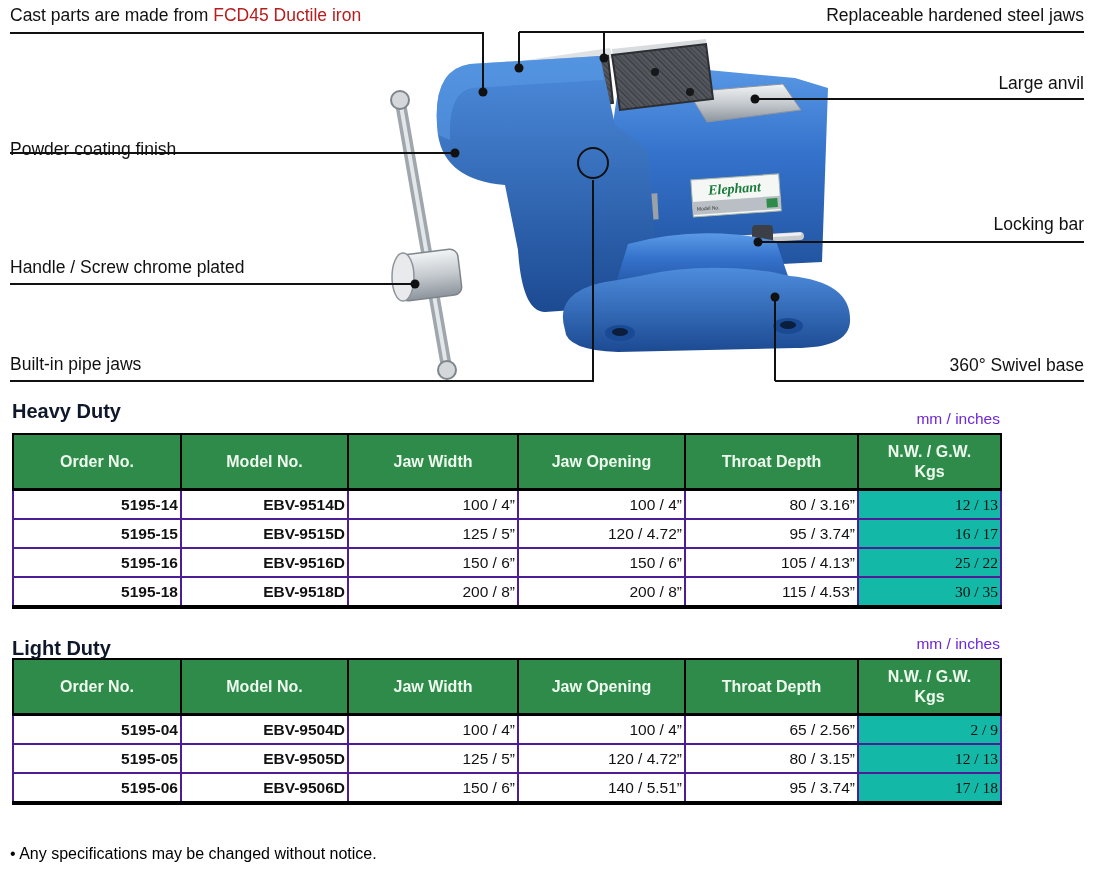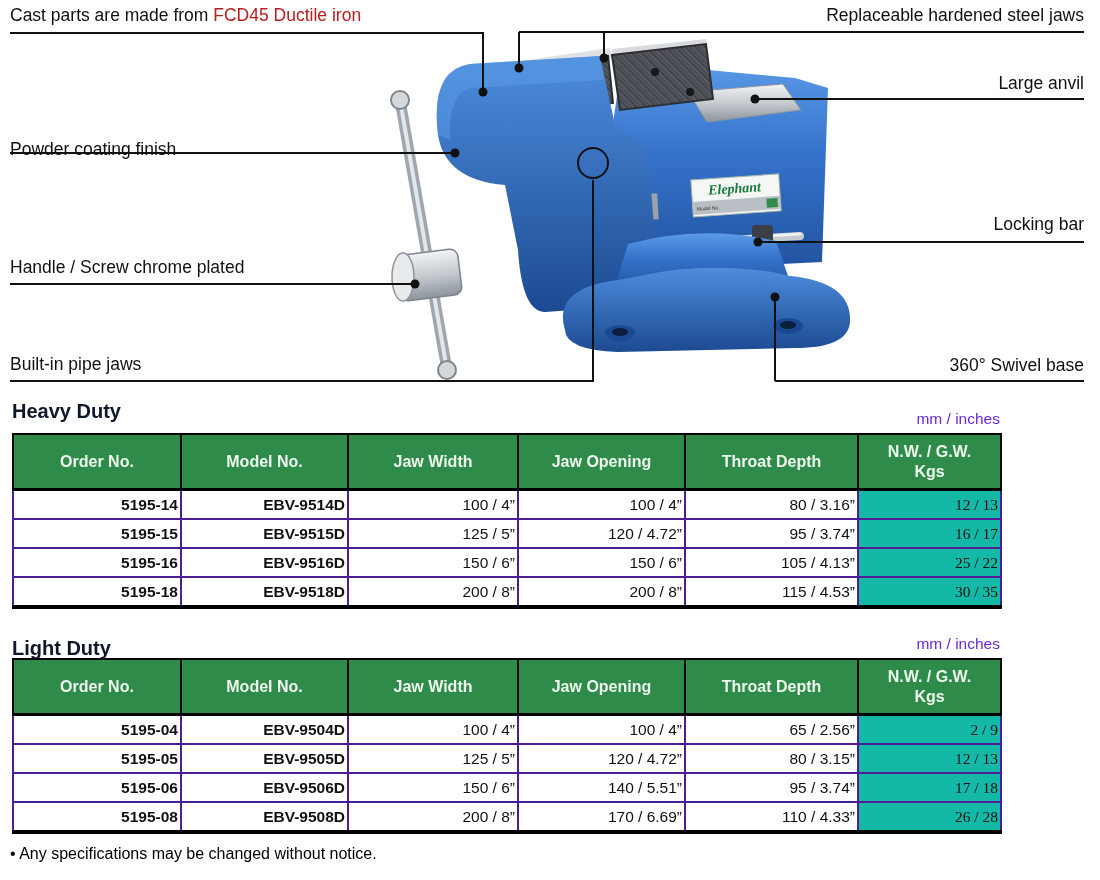--- a/index.html
+++ b/index.html
@@ -263,28 +263,20 @@
           <td class="cyan">12 / 13</td>
         </tr>
         <tr>
           <td class="b">5195-06</td>
           <td class="b">EBV-9506D</td>
           <td>150 / 6”</td>
           <td>140 / 5.51”</td>
           <td>95 / 3.74”</td>
           <td class="cyan">17 / 18</td>
         </tr>
-        <tr>
-          <td class="b">5195-08</td>
-          <td class="b">EBV-9508D</td>
-          <td>200 / 8”</td>
-          <td>170 / 6.69”</td>
-          <td>110 / 4.33”</td>
-          <td class="cyan">26 / 28</td>
-        </tr>
       </tbody>
   </table>
 
   <div id="footer">
     <span>•</span><span> Any specifications may be changed without notice.</span>
   </div>
 
 </div>
 
 </body></html>

